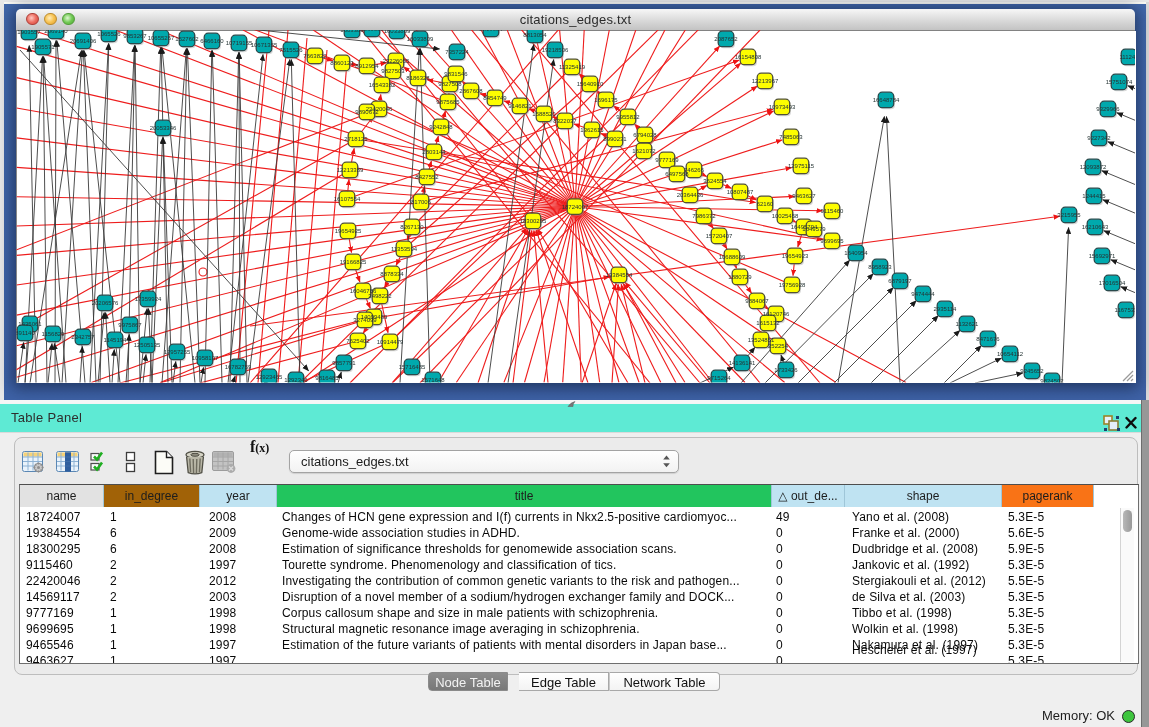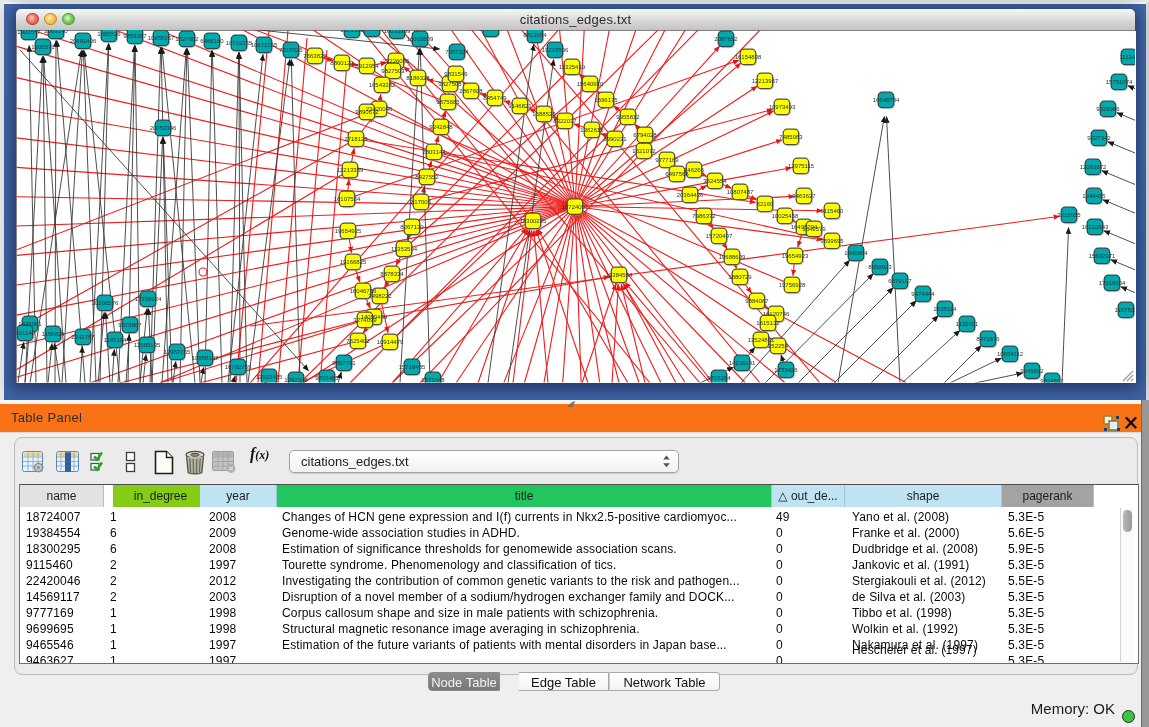--- a/index.html
+++ b/index.html
@@ -9,40 +9,40 @@
 #topline{left:4px;top:2px;width:1142px;height:2px;background:#fbfbf6}
 #win{left:16px;top:9px;width:1119px;height:373.5px;border-radius:5px 5px 0 0;
   box-shadow:0 2px 15px 3px rgba(8,16,40,.55)}
 #titlebar{left:0;top:0;width:100%;height:21px;border-radius:5px 5px 0 0;
   background:linear-gradient(#f7f7f7,#d9d9d9 55%,#c3c3c3);border-bottom:1px solid #828282}
 #titlebar .tl{position:absolute;top:3.5px;width:12.5px;height:12.5px;border-radius:50%;box-sizing:border-box}
 #title{width:100%;text-align:center;font-size:13px;color:#2b2b2b;line-height:21px;letter-spacing:.2px}
 #canvas{left:0;top:22px;width:1118.5px;height:351.5px;background:#fff;border-left:.5px solid #888}
 
 #panel{left:0;top:400px;width:1141px;height:327px;background:#efefef}
-#paneltitle{left:0;top:3px;width:100%;height:28px;background:#f97316;
+#paneltitle{left:0;top:3px;width:100%;height:28px;background:#5eead4;
   border-top:1px solid #f5f5f5;border-bottom:1px solid #dadada}
 #pt-label{position:absolute;left:11px;top:6px;font-size:13px;color:#2e2e2e;letter-spacing:0.3px}
 #float-ic{left:1103px;top:11px}
 #close-ic{left:1125px;top:12px}
 #toolbox{left:14px;top:37px;width:1122px;height:236px;border:1px solid #bdbdbd;border-radius:8px;background:#ebebeb}
 #combo{left:274px;top:12px;width:388px;height:21px;border:1px solid #a3a3a3;border-radius:5px;
   background:linear-gradient(#ffffff,#f2f2f2);box-shadow:0 1px 1px rgba(0,0,0,.12)}
 #combo span{position:absolute;left:11px;top:3px;font-size:13px;color:#1c1c1c}
 
 #tbl{left:4px;top:46px;width:1118px;height:178px;background:#fff;border:1px solid #6e6e6e;border-top:1.5px solid #4e4e4e;overflow:hidden}
 .hd{position:absolute;top:0;height:22px;background:#bfe3f2;border-right:1px solid #9fc6d8;
   font-size:12px;color:#1d1d1d;text-align:center;line-height:23px}
 .rowtxt{position:absolute;font-size:12px;color:#090909;white-space:pre;letter-spacing:0.15px}
 #vscroll{left:1100px;top:23px;width:13px;height:154px;background:#fafafa;border-left:1px solid #d4d4d4}
 #vthumb{left:2px;top:2px;width:9px;height:22px;background:linear-gradient(90deg,#b8b8b8,#999);border-radius:5px}
 
 .seg{position:absolute;top:272px;height:19px;font-size:13px;line-height:19px;text-align:center;box-sizing:border-box}
 
-#memtxt{right:26px;top:300px;z-index:3;font-size:15px;color:#1c1c1c}
+#memtxt{right:26px;top:308px;z-index:3;font-size:13px;color:#1c1c1c}
 #memdot{left:1122px;top:310px;width:11px;height:11px;border-radius:50%;background:#3ec53e;border:1px solid #2a2a2a}
 #rightbar{left:1141px;top:400px;width:8px;height:327px;background:#979797;border-left:1px solid #6d6d6d}
 #righttop{left:1146px;top:2px;width:3px;height:398px;background:#d9d9d9}
 .icon{position:absolute;top:12px}
 </style></head><body>
 <div class="abs" id="topline"></div>
 <div class="abs" id="desktop"></div>
 <div class="abs" id="righttop"></div>
 <div class="abs" id="win">
   <div class="abs" id="titlebar">
@@ -786,36 +786,36 @@
       <path d="M3.6,7 L5.2,22.6 q6.8,2.6 13.6,0 L20.4,7" fill="#b9b7a7" stroke="#504f45" stroke-width="1.3"></path>
       <path d="M6.8,8.5 l0.8,13.5 M10.2,9 l0.4,14 M13.8,9 l-0.4,14 M17.2,8.5 l-0.8,13.5" stroke="#6e6c5f" stroke-width="1.4"></path>
     </svg>
     <svg class="icon" style="left:197px" width="25" height="24" viewBox="0 0 25 24">
       <rect x="0.5" y="1.5" width="21" height="19" rx="1.5" fill="#c3c3c3" stroke="#9c9c9c" stroke-width="1"></rect>
       <rect x="1.5" y="2.5" width="19" height="4" fill="#b2b2b2"></rect>
       <path d="M1,7 h20 M1,11.5 h20 M1,16 h20 M6,2.5 v17 M11,2.5 v17 M16,2.5 v17" stroke="#a6a6a6" stroke-width="1" fill="none"></path>
       <circle cx="19" cy="18.5" r="4.4" fill="#ababab"></circle>
       <path d="M17,16.5 l4,4 M21,16.5 l-4,4" stroke="#d9d9d9" stroke-width="1.5"></path>
     </svg>
-    <div class="abs" style="left:235px;top:7px;font-family:'Liberation Serif',serif;font-style:italic;font-weight:bold;font-size:16px;color:#111">f<span style="font-size:12px">(x)</span></div>
+    <div class="abs" style="left:235px;top:0;font-family:'Liberation Serif',serif;font-weight:bold;font-size:16px;color:#111">f<span style="font-size:12px">(x)</span></div>
     <div class="abs" id="combo">
         <span>citations_edges.txt</span>
       <svg class="abs" style="left:372px;top:3px" width="9" height="15" viewBox="0 0 9 15">
         <path d="M1.2,5.6 L4.5,1.6 L7.8,5.6 Z" fill="#555"></path>
         <path d="M1.2,9.2 L4.5,13.2 L7.8,9.2 Z" fill="#555"></path>
       </svg>
     </div>
     <div class="abs" id="tbl">
       <div class="hd" style="left:0px;width:83px;background:#e2e2e2">name</div>
-<div class="hd" style="left:93px;width:95px;background:#84cc16">in_degree</div>
+<div class="hd" style="left:84px;width:95px;background:#a16207">in_degree</div>
 <div class="hd" style="left:180px;width:76px;background:#bfe3f2">year</div>
 <div class="hd" style="left:257px;width:494px;background:#22c55e">title</div>
 <div class="hd" style="left:752px;width:72px;background:#bfe3f2">△ out_de...</div>
 <div class="hd" style="left:825px;width:156px;background:#bfe3f2">shape</div>
-<div class="hd" style="left:982px;width:91px;background:#a3a3a3">pagerank</div>
+<div class="hd" style="left:982px;width:91px;background:#f97316">pagerank</div>
 <span class="rowtxt" style="left:6px;top:25px">18724007</span>
 <span class="rowtxt" style="left:90px;top:25px">1</span>
 <span class="rowtxt" style="left:189px;top:25px">2008</span>
 <span class="rowtxt" style="left:262px;top:25px">Changes of HCN gene expression and I(f) currents in Nkx2.5-positive cardiomyoc...</span>
 <span class="rowtxt" style="left:756px;top:25px">49</span>
 <span class="rowtxt" style="left:832px;top:25px">Yano et al. (2008)</span>
 <span class="rowtxt" style="left:988px;top:25px">5.3E-5</span>
 <span class="rowtxt" style="left:6px;top:41px">19384554</span>
 <span class="rowtxt" style="left:90px;top:41px">6</span>
 <span class="rowtxt" style="left:189px;top:41px">2009</span>
@@ -828,21 +828,21 @@
 <span class="rowtxt" style="left:189px;top:57px">2008</span>
 <span class="rowtxt" style="left:262px;top:57px">Estimation of significance thresholds for genomewide association scans.</span>
 <span class="rowtxt" style="left:756px;top:57px">0</span>
 <span class="rowtxt" style="left:832px;top:57px">Dudbridge et al. (2008)</span>
 <span class="rowtxt" style="left:988px;top:57px">5.9E-5</span>
 <span class="rowtxt" style="left:6px;top:73px">9115460</span>
 <span class="rowtxt" style="left:90px;top:73px">2</span>
 <span class="rowtxt" style="left:189px;top:73px">1997</span>
 <span class="rowtxt" style="left:262px;top:73px">Tourette syndrome. Phenomenology and classification of tics.</span>
 <span class="rowtxt" style="left:756px;top:73px">0</span>
-<span class="rowtxt" style="left:832px;top:73px">Jankovic et al. (1991)</span>
+<span class="rowtxt" style="left:832px;top:73px">Jankovic et al. (1992)</span>
 <span class="rowtxt" style="left:988px;top:73px">5.3E-5</span>
 <span class="rowtxt" style="left:6px;top:89px">22420046</span>
 <span class="rowtxt" style="left:90px;top:89px">2</span>
 <span class="rowtxt" style="left:189px;top:89px">2012</span>
 <span class="rowtxt" style="left:262px;top:89px">Investigating the contribution of common genetic variants to the risk and pathogen...</span>
 <span class="rowtxt" style="left:756px;top:89px">0</span>
 <span class="rowtxt" style="left:832px;top:89px">Stergiakouli et al. (2012)</span>
 <span class="rowtxt" style="left:988px;top:89px">5.5E-5</span>
 <span class="rowtxt" style="left:6px;top:105px">14569117</span>
 <span class="rowtxt" style="left:90px;top:105px">2</span>
@@ -856,39 +856,39 @@
 <span class="rowtxt" style="left:189px;top:121px">1998</span>
 <span class="rowtxt" style="left:262px;top:121px">Corpus callosum shape and size in male patients with schizophrenia.</span>
 <span class="rowtxt" style="left:756px;top:121px">0</span>
 <span class="rowtxt" style="left:832px;top:121px">Tibbo et al. (1998)</span>
 <span class="rowtxt" style="left:988px;top:121px">5.3E-5</span>
 <span class="rowtxt" style="left:6px;top:137px">9699695</span>
 <span class="rowtxt" style="left:90px;top:137px">1</span>
 <span class="rowtxt" style="left:189px;top:137px">1998</span>
 <span class="rowtxt" style="left:262px;top:137px">Structural magnetic resonance image averaging in schizophrenia.</span>
 <span class="rowtxt" style="left:756px;top:137px">0</span>
-<span class="rowtxt" style="left:832px;top:137px">Wolkin et al. (1992)</span>
+<span class="rowtxt" style="left:832px;top:137px">Wolkin et al. (1998)</span>
 <span class="rowtxt" style="left:988px;top:137px">5.3E-5</span>
 <span class="rowtxt" style="left:6px;top:153px">9465546</span>
 <span class="rowtxt" style="left:90px;top:153px">1</span>
 <span class="rowtxt" style="left:189px;top:153px">1997</span>
 <span class="rowtxt" style="left:262px;top:153px">Estimation of the future variants of patients with mental disorders in Japan base...</span>
 <span class="rowtxt" style="left:756px;top:153px">0</span>
 <span class="rowtxt" style="left:832px;top:153px">Nakamura et al. (1997)</span>
 <span class="rowtxt" style="left:988px;top:153px">5.3E-5</span>
 <span class="rowtxt" style="left:6px;top:169px">9463627</span>
 <span class="rowtxt" style="left:90px;top:169px">1</span>
 <span class="rowtxt" style="left:189px;top:169px">1997</span>
 <span class="rowtxt" style="left:756px;top:169px">0</span>
 <span class="rowtxt" style="left:832px;top:158px">Hescheler et al. (1997)</span>
 <span class="rowtxt" style="left:988px;top:169px">5.3E-5</span>
       <div class="abs" id="vscroll">
           <div class="abs" id="vthumb"></div>
         </div>
     </div>
   </div>
-  <div class="seg" style="left:428px;width:72px;background:linear-gradient(#8c8c8c,#787878);color:#f2f2f2;border:1px solid #8a8a8a;border-radius:4px 0 0 4px">Node Table</div>
+  <div class="seg" style="left:428px;width:80px;background:linear-gradient(#8c8c8c,#787878);color:#f2f2f2;border:1px solid #8a8a8a;border-radius:4px 0 0 4px">Node Table</div>
     <div class="seg" style="left:519px;width:90px;background:linear-gradient(#ffffff,#f3f3f3);color:#111;border:1px solid #a8a8a8;border-left:none">Edge Table</div>
     <div class="seg" style="left:609px;width:111px;background:linear-gradient(#ffffff,#f3f3f3);color:#111;border:1px solid #a8a8a8;border-left:1px solid #c9c9c9;border-radius:0 4px 4px 0">Network Table</div>
   <span class="abs" id="memtxt">Memory: OK</span>
   <div class="abs" id="memdot"></div>
 </div>
 <div class="abs" id="rightbar"></div>
 
 </body></html>

